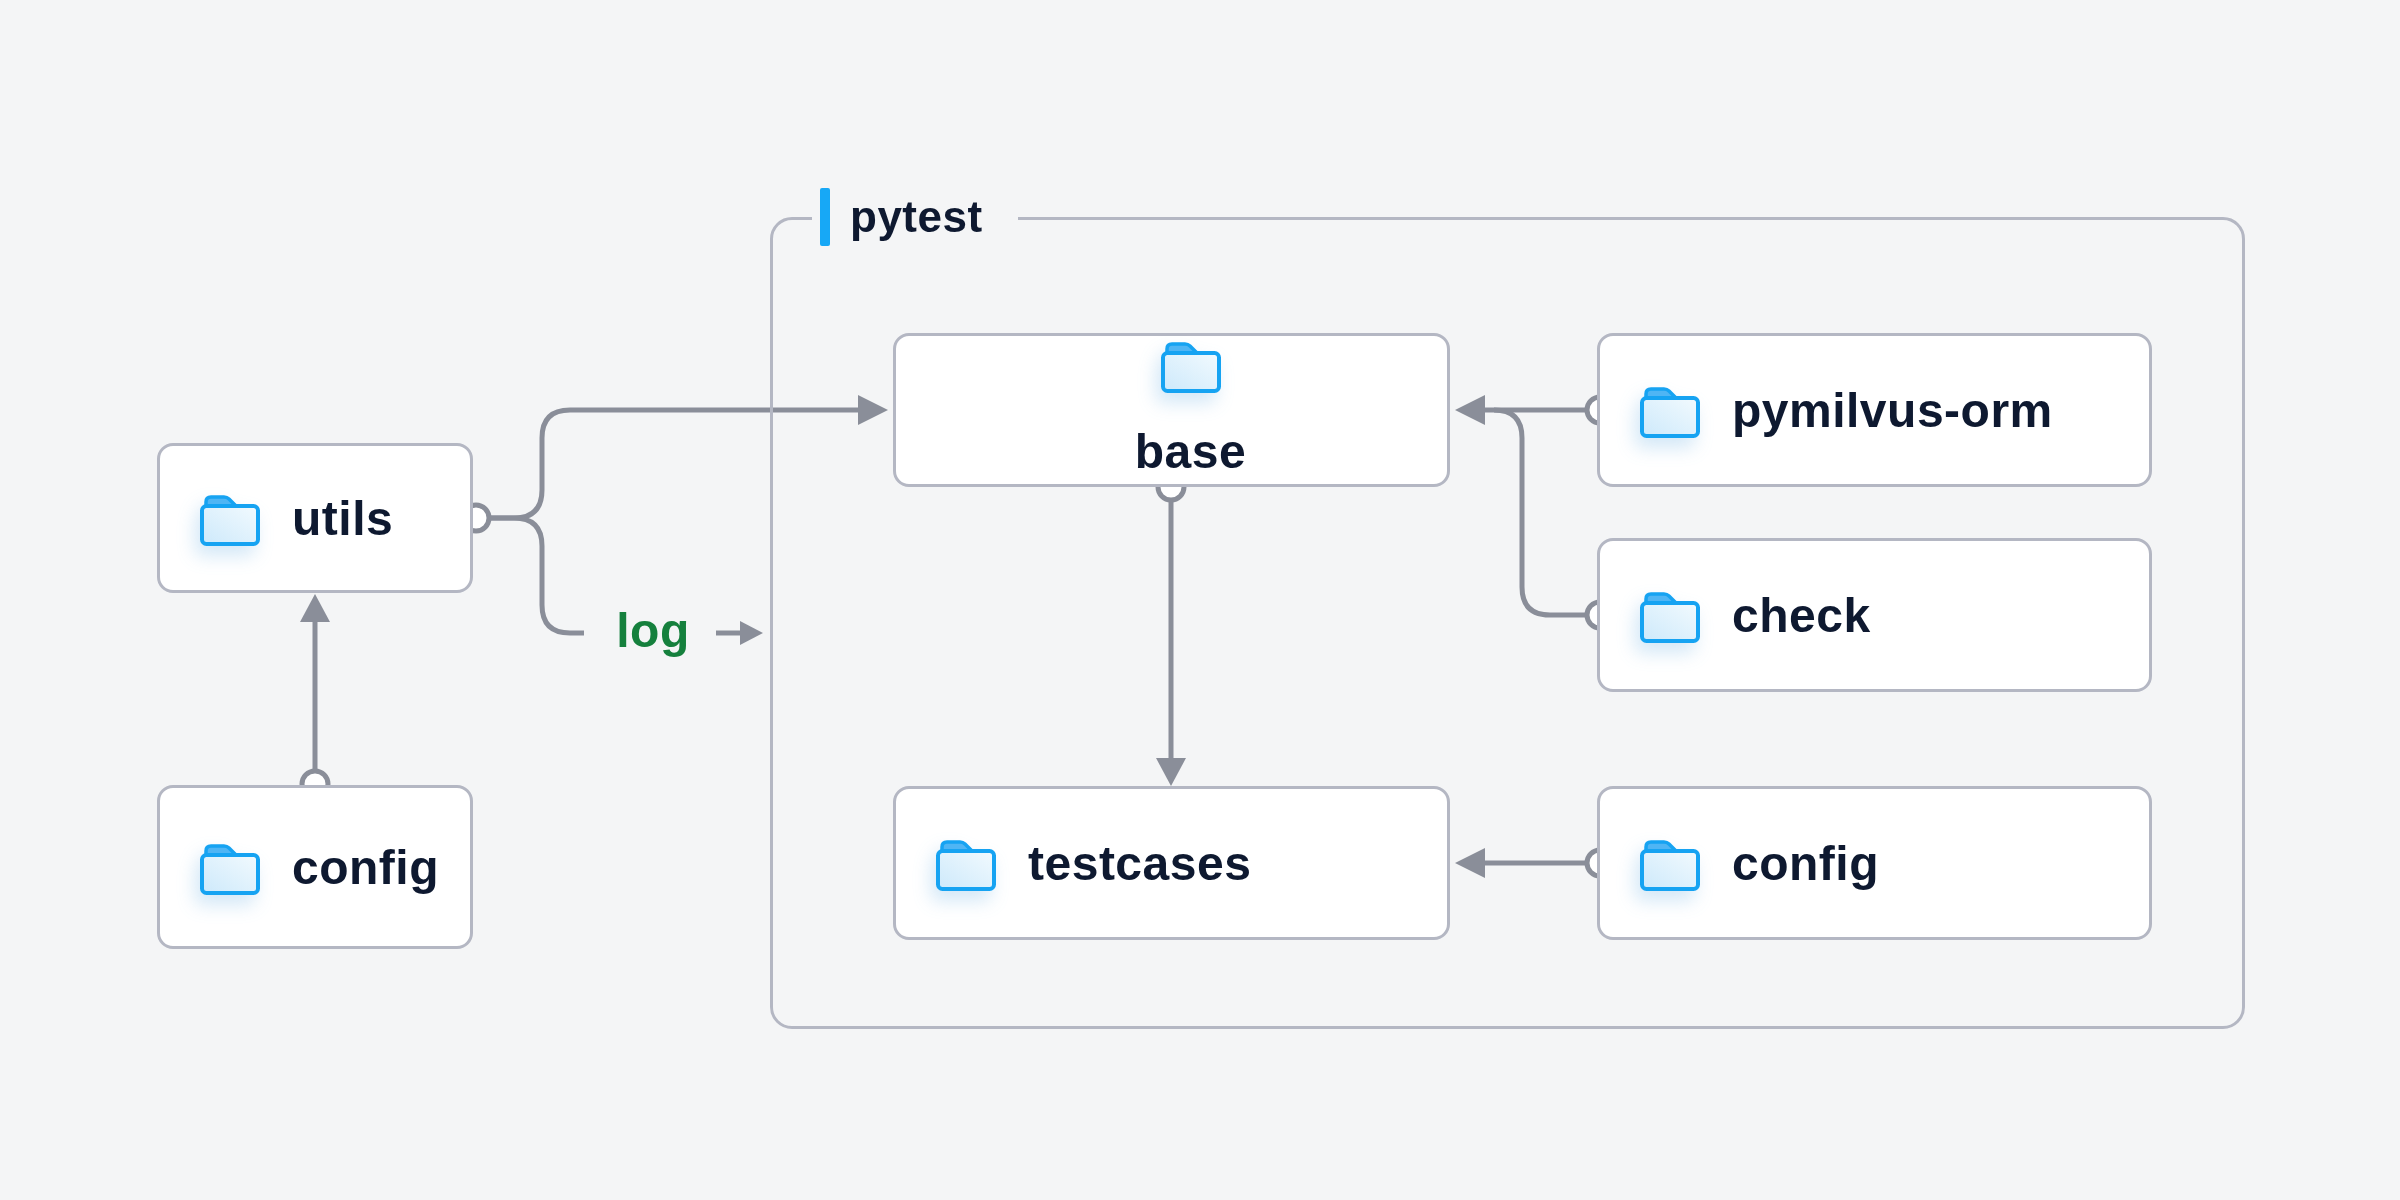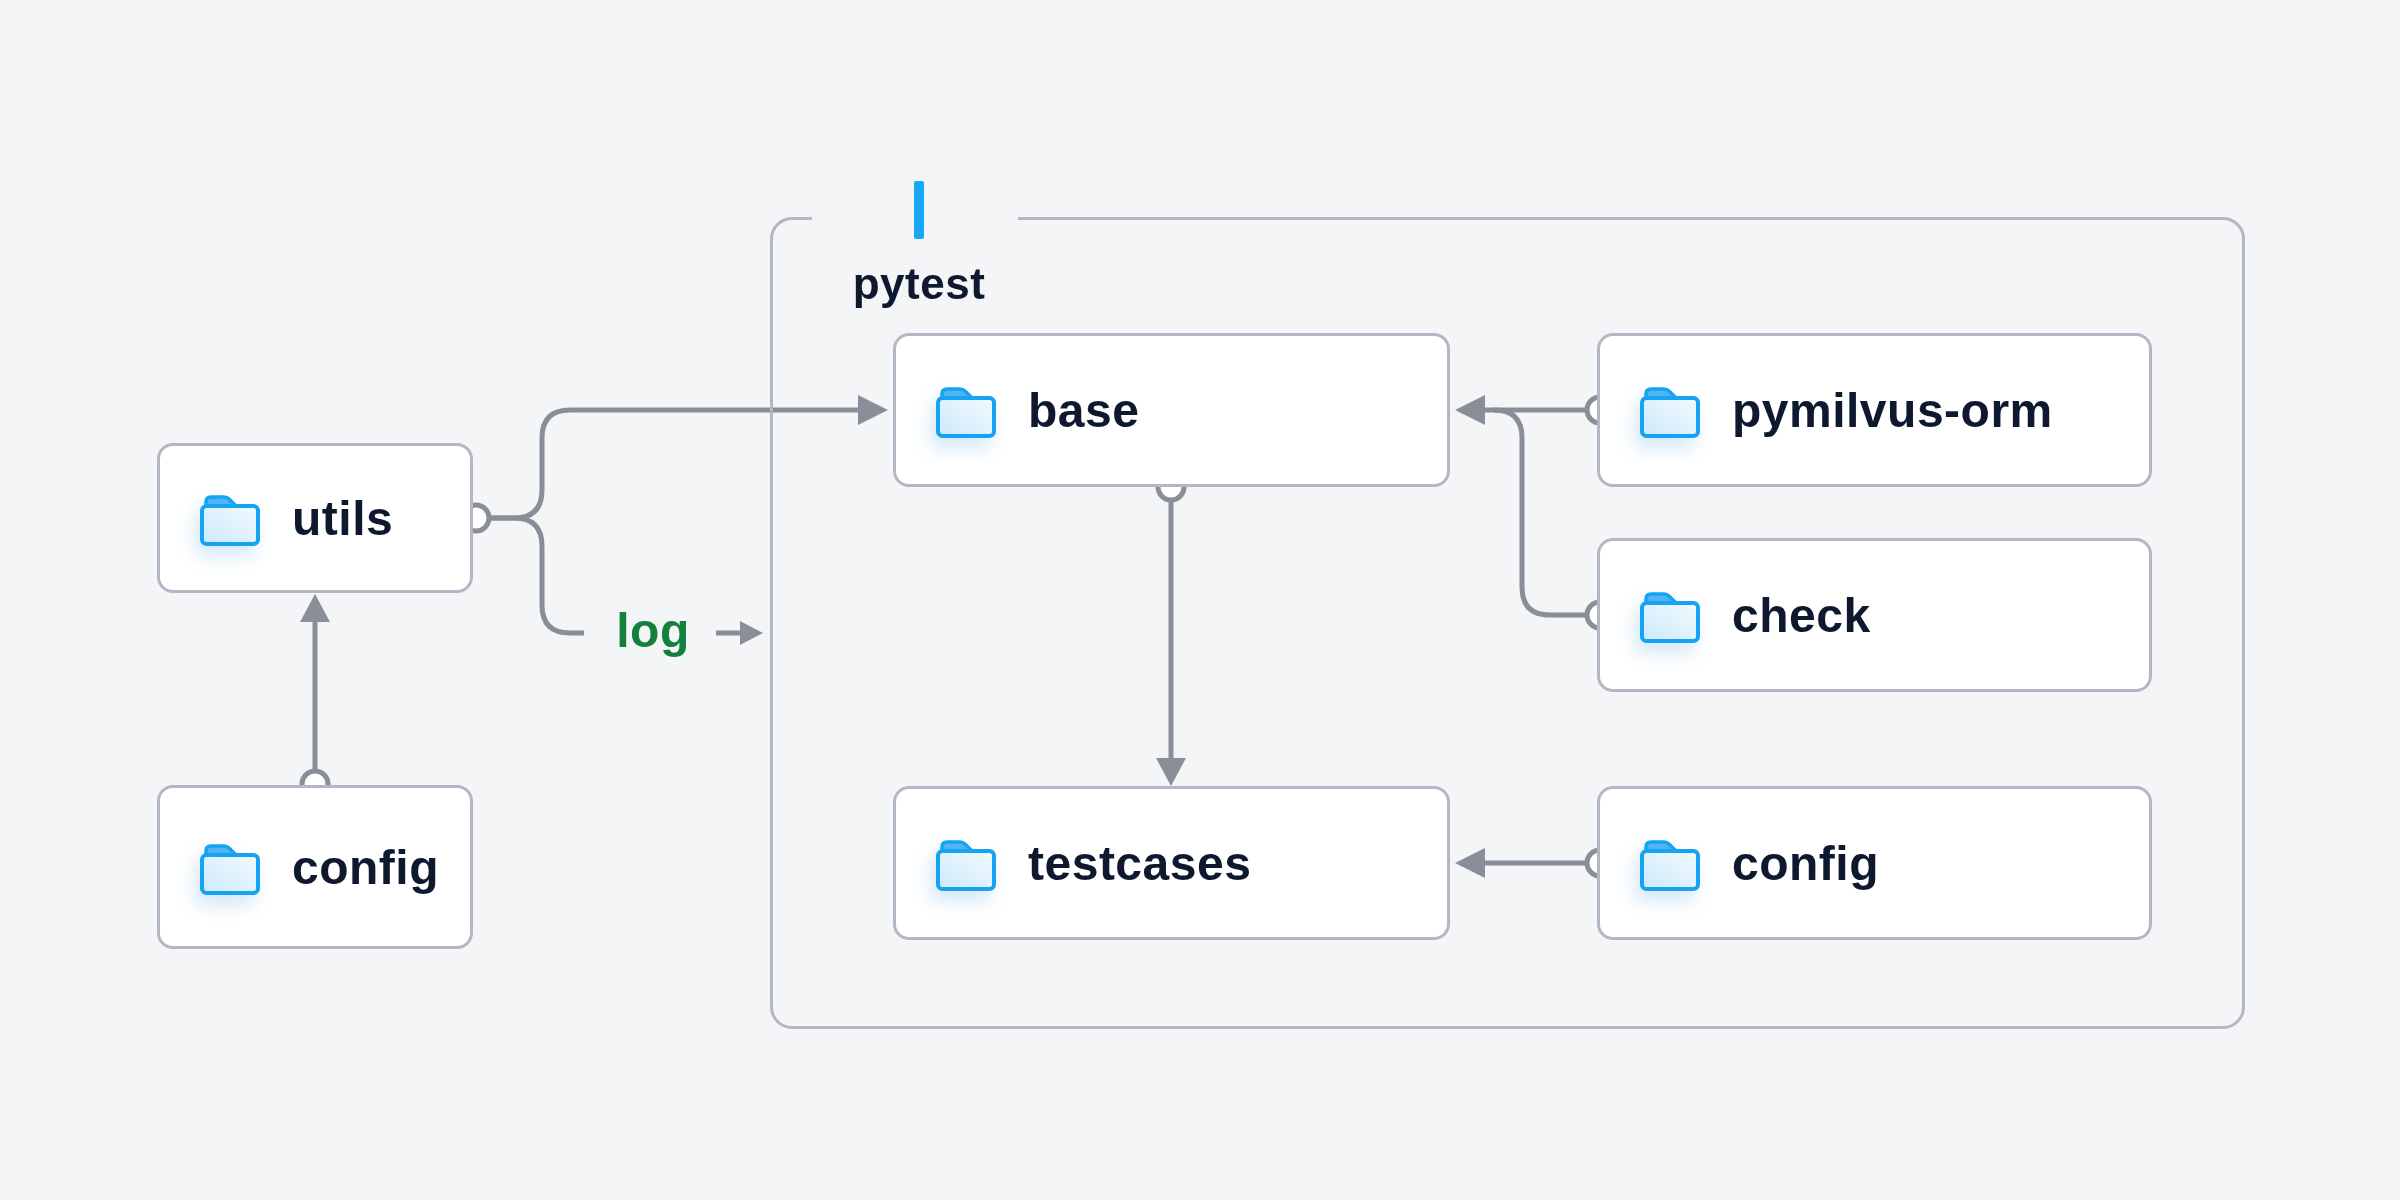--- a/index.html
+++ b/index.html
@@ -30,21 +30,20 @@
   }
   .container-label {
     position: absolute;
     left: 812px; top: 181px;
     width: 206px; height: 72px;
     background: #f4f5f6;
     display: flex; align-items: center;
     gap: 20px;
     padding-left: 8px;
     box-sizing: border-box;
-    flex-direction: column;
   }
   .accent-bar {
     width: 10px; height: 58px;
     background: #17a8f6;
     border-radius: 2px;
     flex: 0 0 auto;
   }
   .container-label .clabel {
     font-size: 44px;
     font-weight: 700;
@@ -81,21 +80,21 @@
     width: 110px;
     text-align: center;
     font-size: 48px;
     font-weight: 700;
     color: #15803d;
     letter-spacing: 0.5px;
   }
   
   .n-utils     { left: 157px;  top: 443px; width: 316px; height: 150px; }
   .n-config    { left: 157px;  top: 785px; width: 316px; height: 164px; }
-  .n-base      { left: 893px;  top: 333px; width: 557px; height: 154px; }
+  .n-base      { left: 893px;  top: 333px; width: 557px; height: 154px; flex-direction: column; }
   .n-pymilvus  { left: 1597px; top: 333px; width: 555px; height: 154px; }
   .n-check     { left: 1597px; top: 538px; width: 555px; height: 154px; }
   .n-testcases { left: 893px;  top: 786px; width: 557px; height: 154px; }
   .n-common    { left: 1597px; top: 786px; width: 555px; height: 154px; }
 </style>
 </head>
 <body>
 
 <div class="canvas">
 

